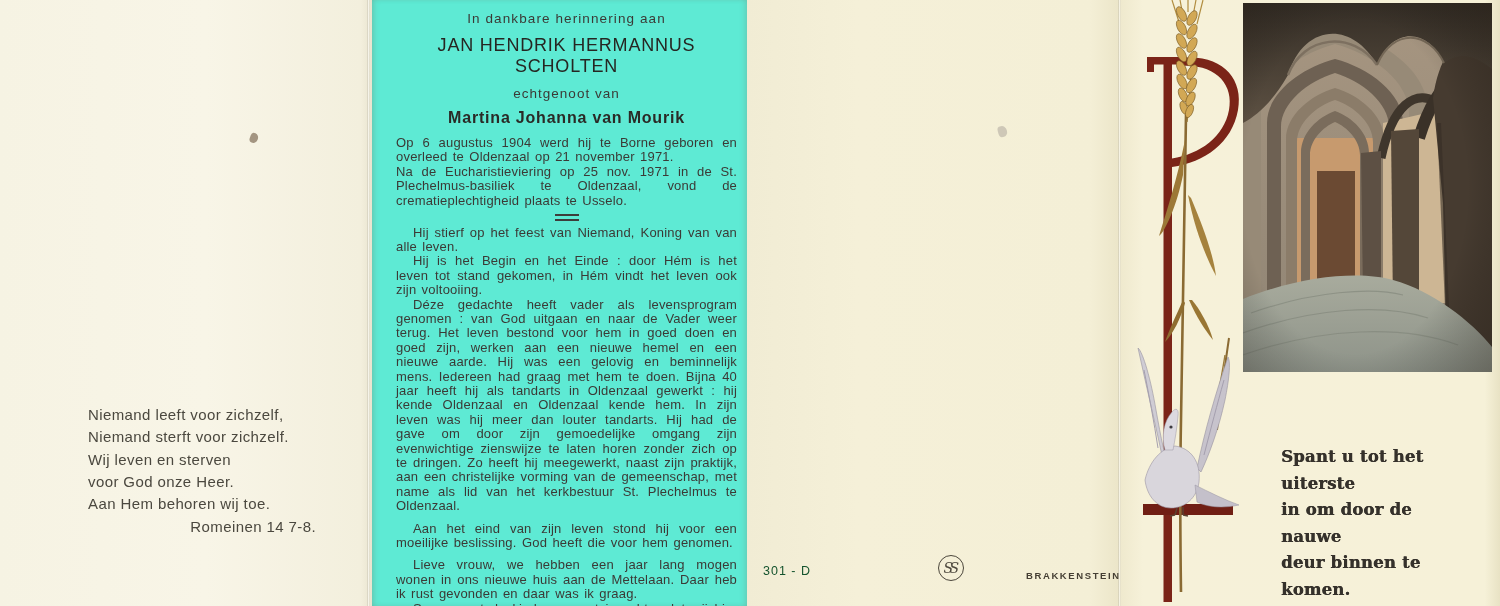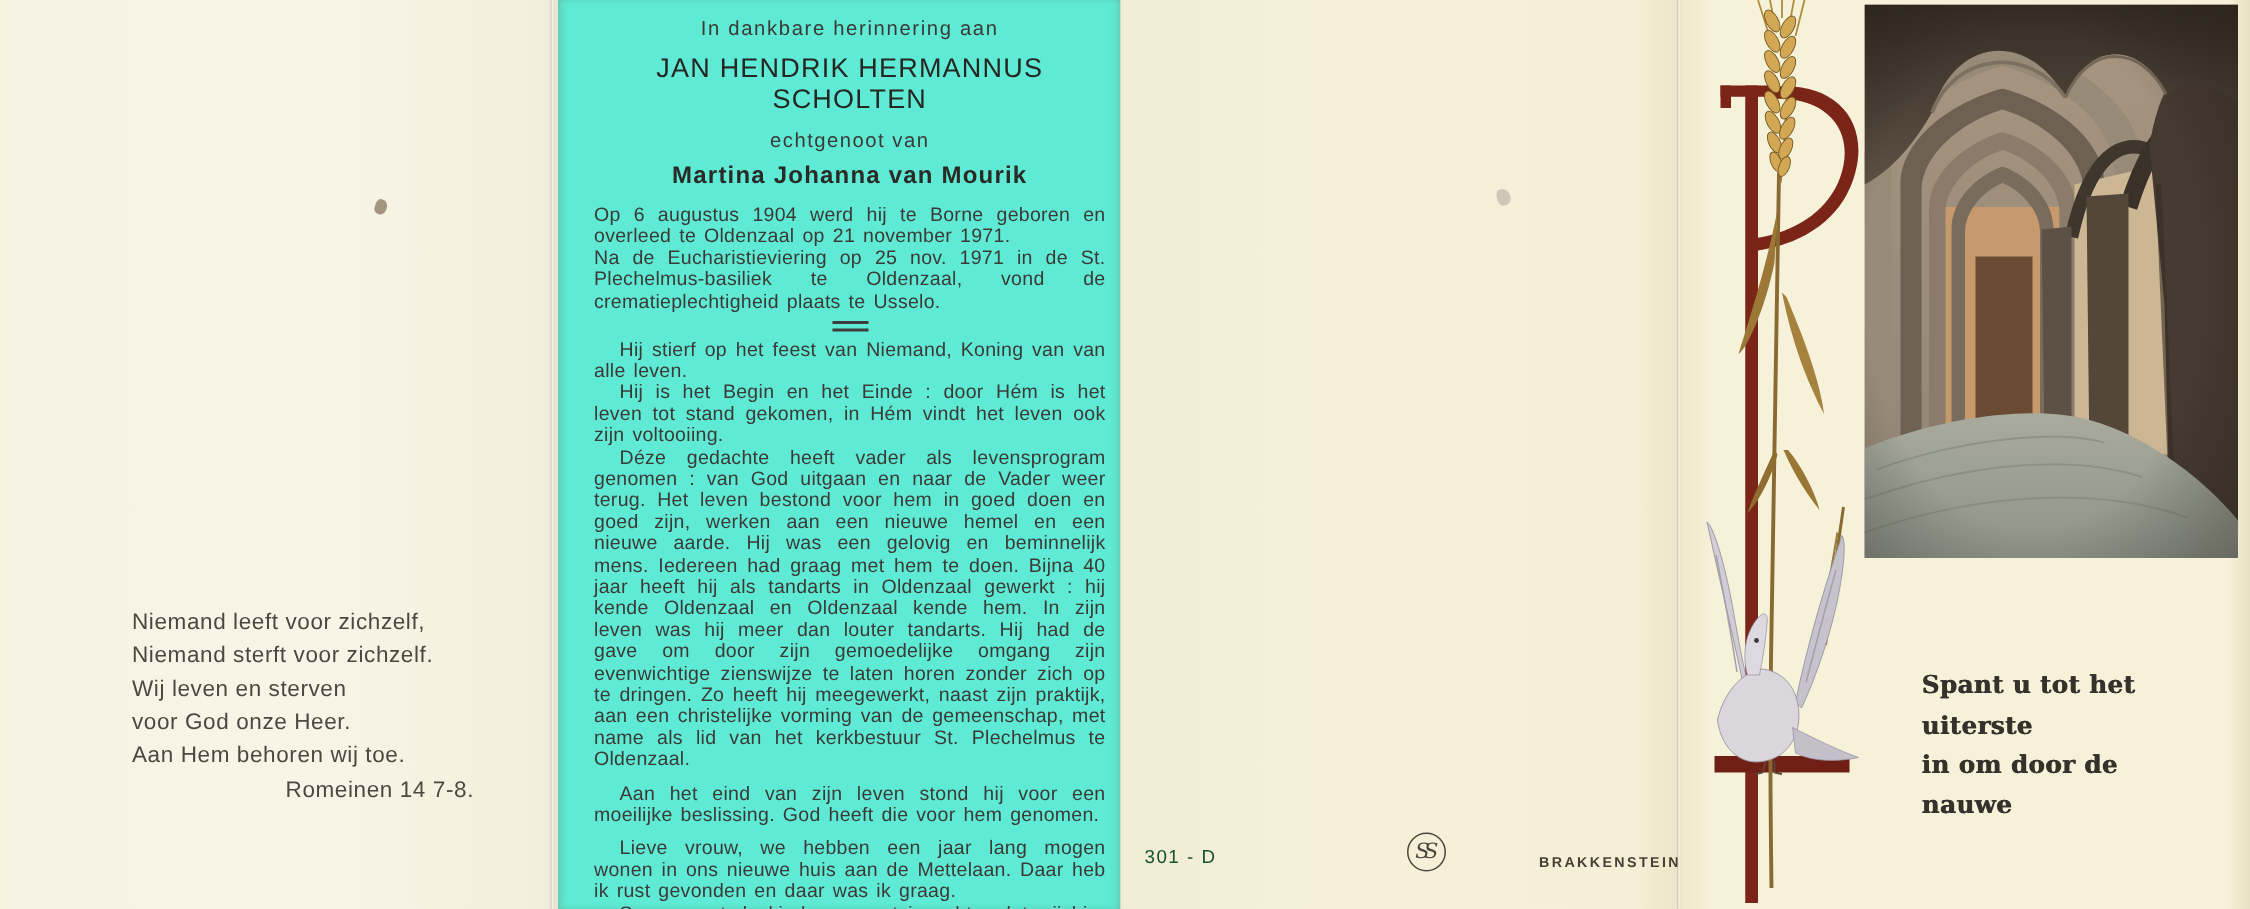--- a/index.html
+++ b/index.html
@@ -204,20 +204,21 @@
 
     <path d="M0,369 L0,296 C60,272 118,268 150,277 C190,288 228,318 249,344 L249,369 Z" fill="url(#gFloor)"></path>
     <path d="M8,310 C70,288 130,284 160,292 M0,330 C70,305 140,300 185,315 M0,352 C80,324 160,322 215,342" stroke="#7e8378" stroke-width="1.2" fill="none" opacity="0.6"></path>
     <rect width="249" height="369" fill="url(#gVin)"></rect>
   </svg>
 
   <div class="quote">
     <div>
         <div class="quote-line">Spant u tot het uiterste</div>
         <div class="quote-line">in om door de nauwe</div>
+        <div class="quote-line">deur binnen te komen.</div>
       </div>
 
   </div>
 
   <div class="crease" style="left:367px"></div>
   <div class="crease" style="left:1118px"></div>
 
 </div>
 
 </body></html>

